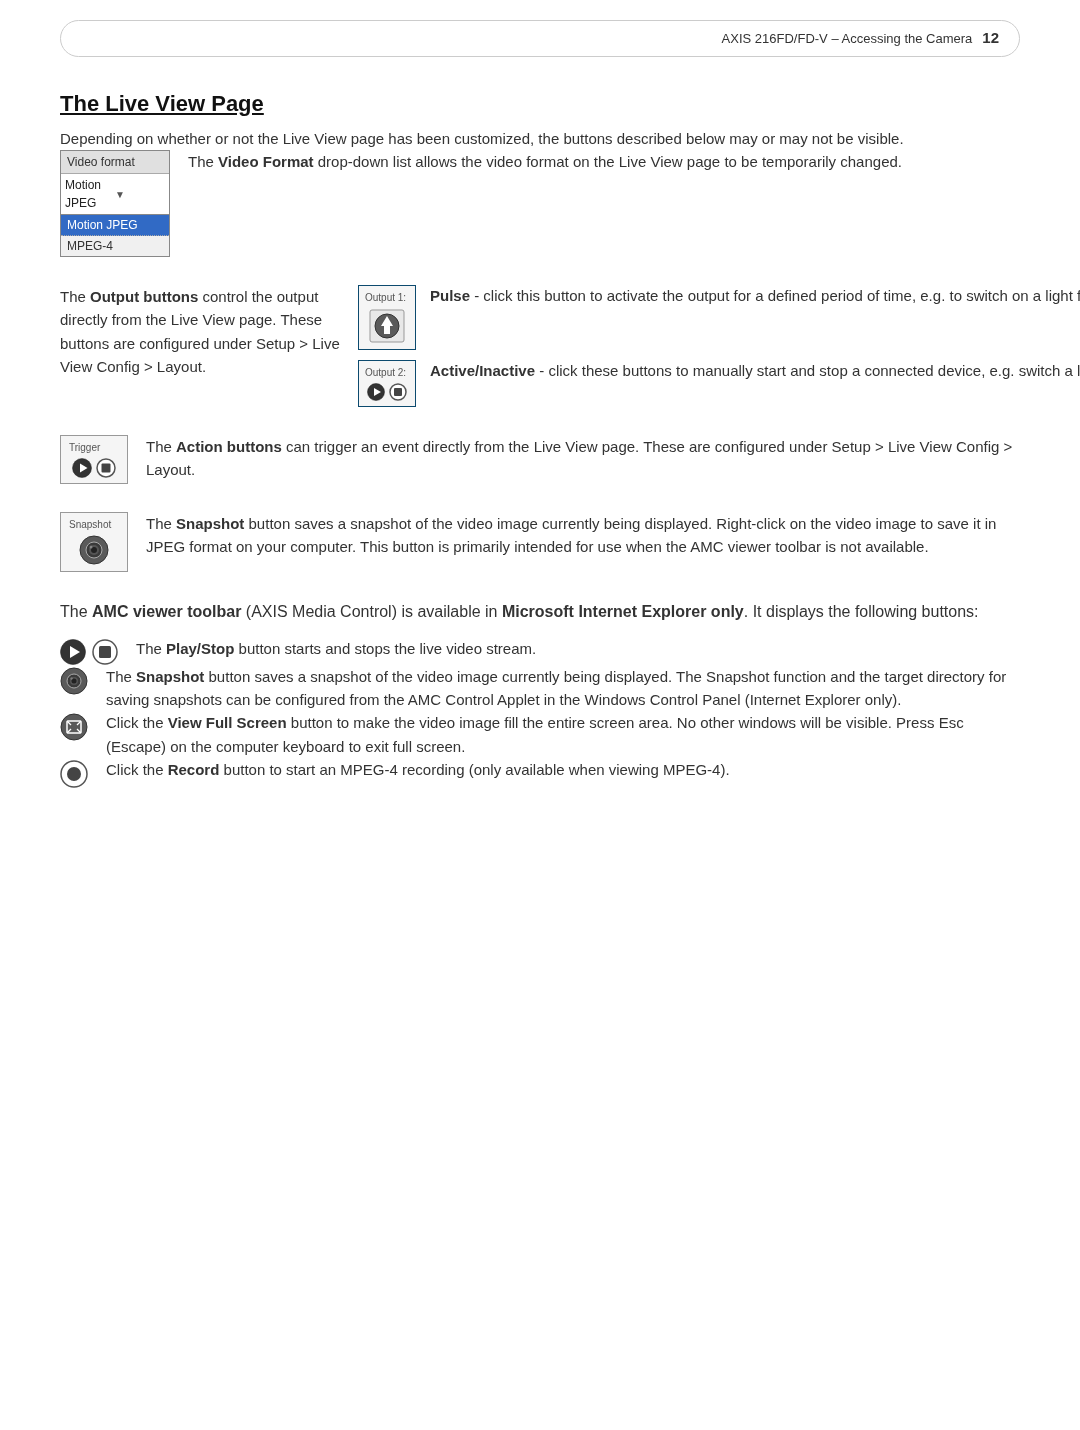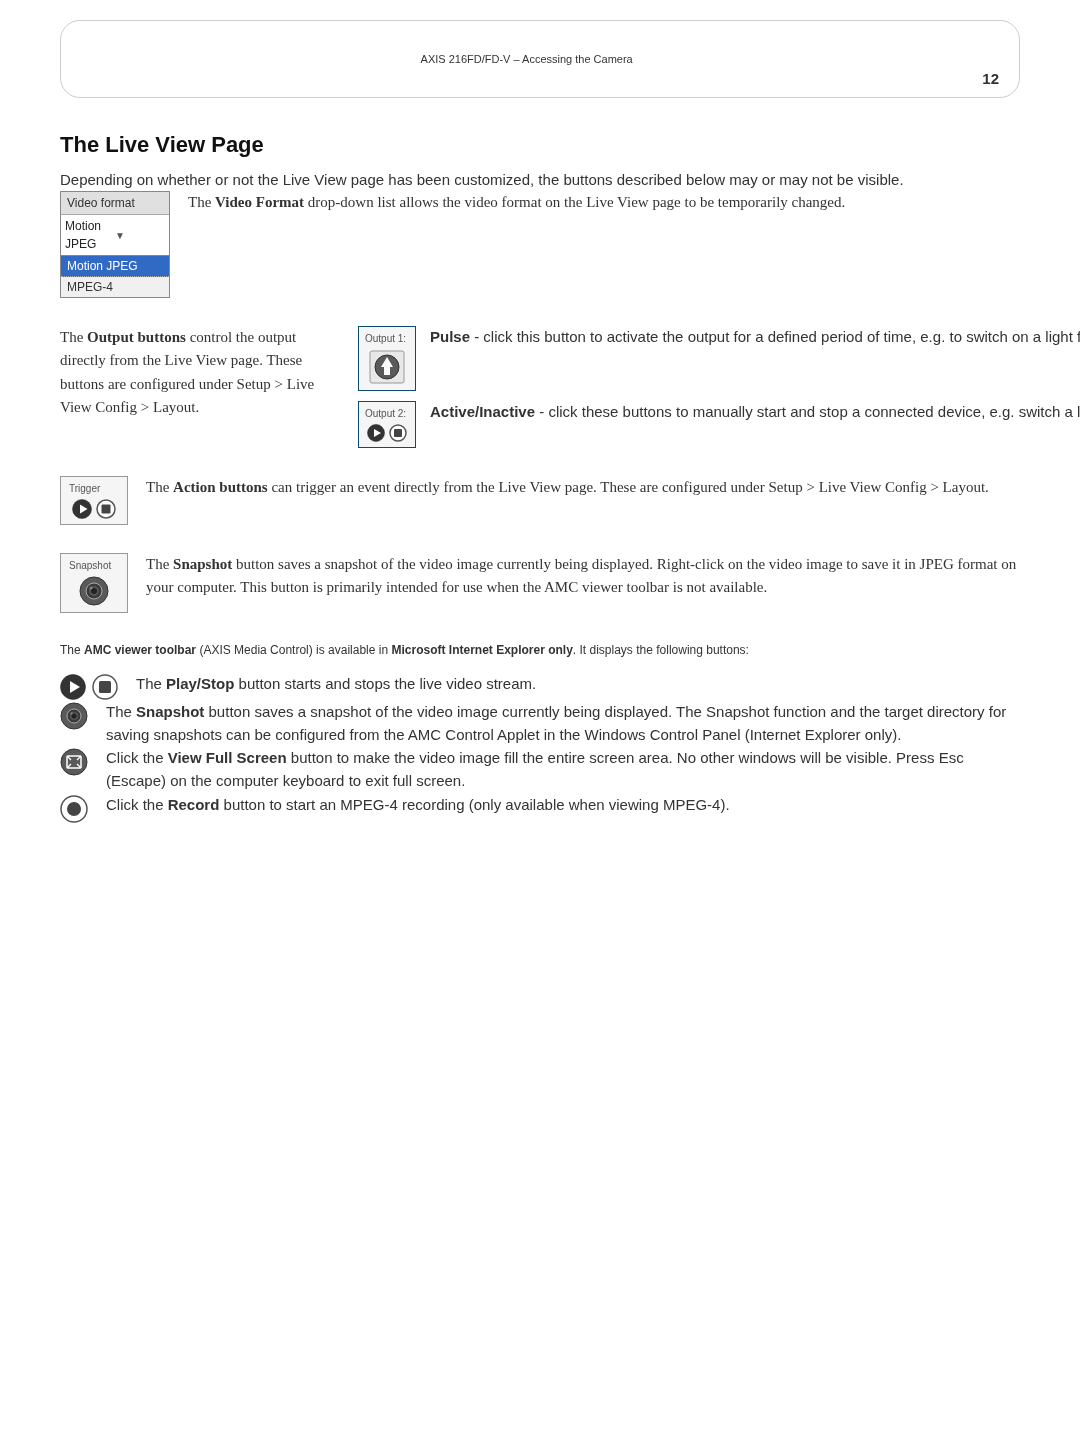--- a/index.html
+++ b/index.html
@@ -26,39 +26,39 @@
       display: flex;
       justify-content: flex-end;
       align-items: center;
       border: 1.5px solid #ccc;
       border-radius: 20px;
       padding: 6px 20px;
       margin-bottom: 30px;
       width: 100%;
     }
     .header-title {
-      font-size: 11px;
+      font-size: 13px;
       color: #333;
       flex: 1;
-      text-align: center;
+      text-align: right;
     }
     .header-page-num {
       font-size: 15px;
       font-weight: bold;
       color: #333;
       margin-left: 10px;
-      margin-top: 41px;
     }
 
     
     .page-heading {
       font-size: 22px;
       font-weight: bold;
       margin-bottom: 8px;
       color: #111;
+      text-decoration: underline;
     }
 
     .intro-text {
       font-size: 15px;
       color: #333;
     }
 
     
     .section-block {
       display: flex;
@@ -73,21 +73,20 @@
       display: flex;
       flex-direction: column;
       align-items: flex-start;
     }
 
     .section-text-area {
       flex: 1;
       font-size: 15px;
       color: #333;
       line-height: 1.55;
-      font-family: Liberation Serif, serif;
     }
 
     
     .video-format-widget {
       border: 1px solid #888;
       background: #f0f0f0;
       font-size: 12px;
       width: 110px;
     }
     .video-format-label {
@@ -200,21 +199,21 @@
       min-width: 68px;
     }
 
     
     b { font-weight: bold; }
 
     
     .amc-section {
       margin-top: 18px;
       margin-bottom: 10px;
-      font-size: 12px;
+      font-size: 16px;
       color: #333;
       line-height: 1.55;
     }
 
     .amc-items {
       margin-top: 12px;
       display: flex;
       flex-direction: column;
     }
 

